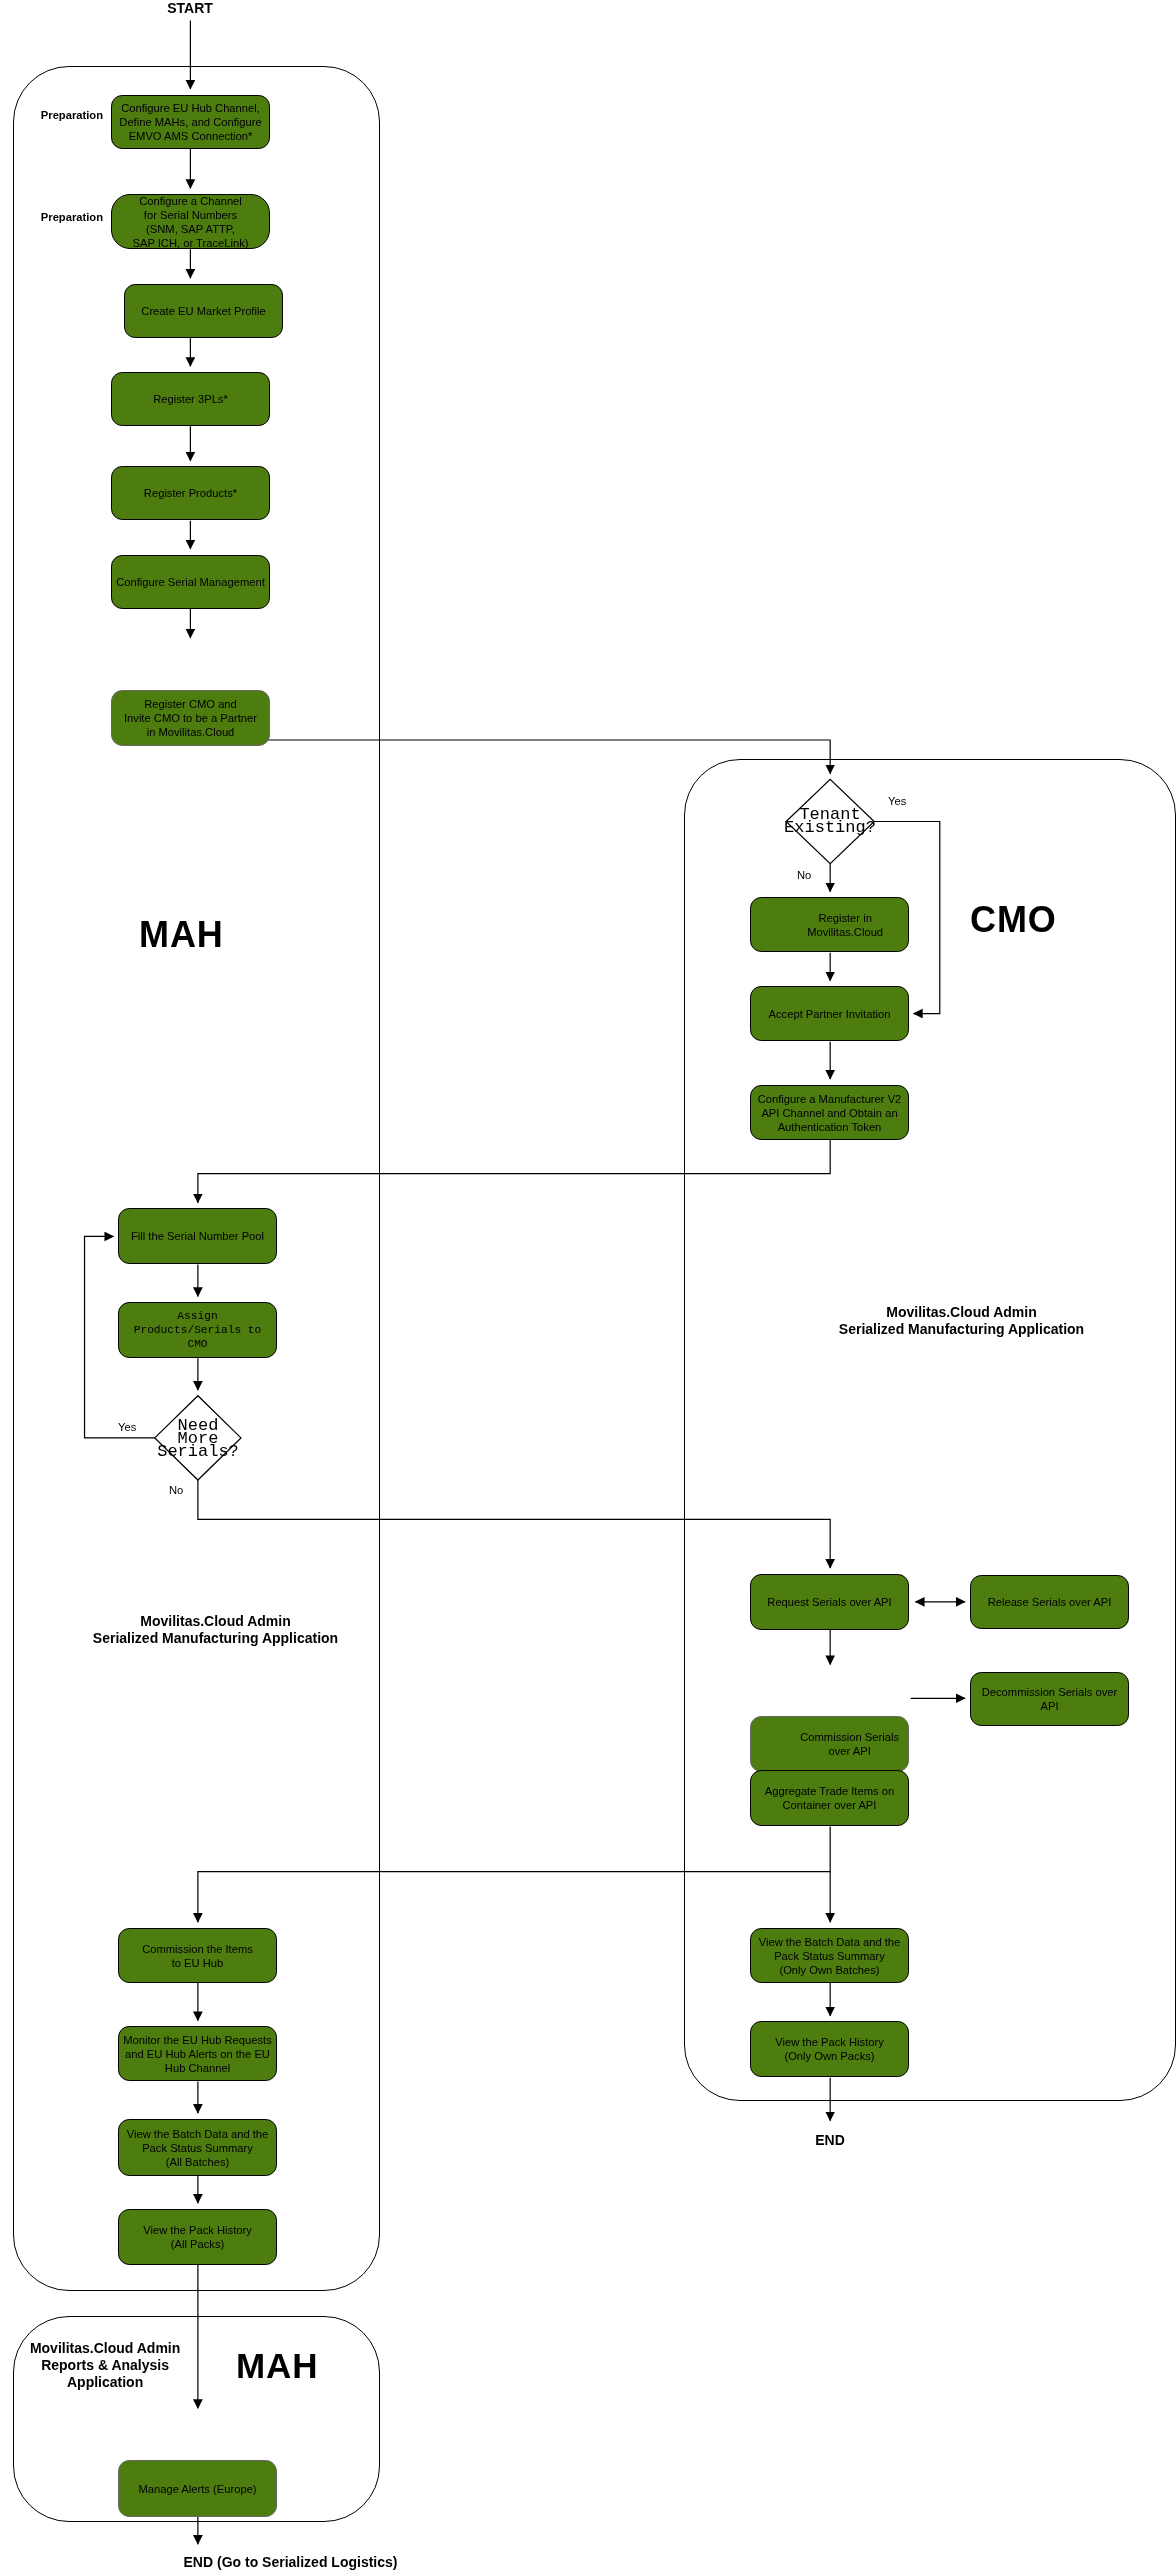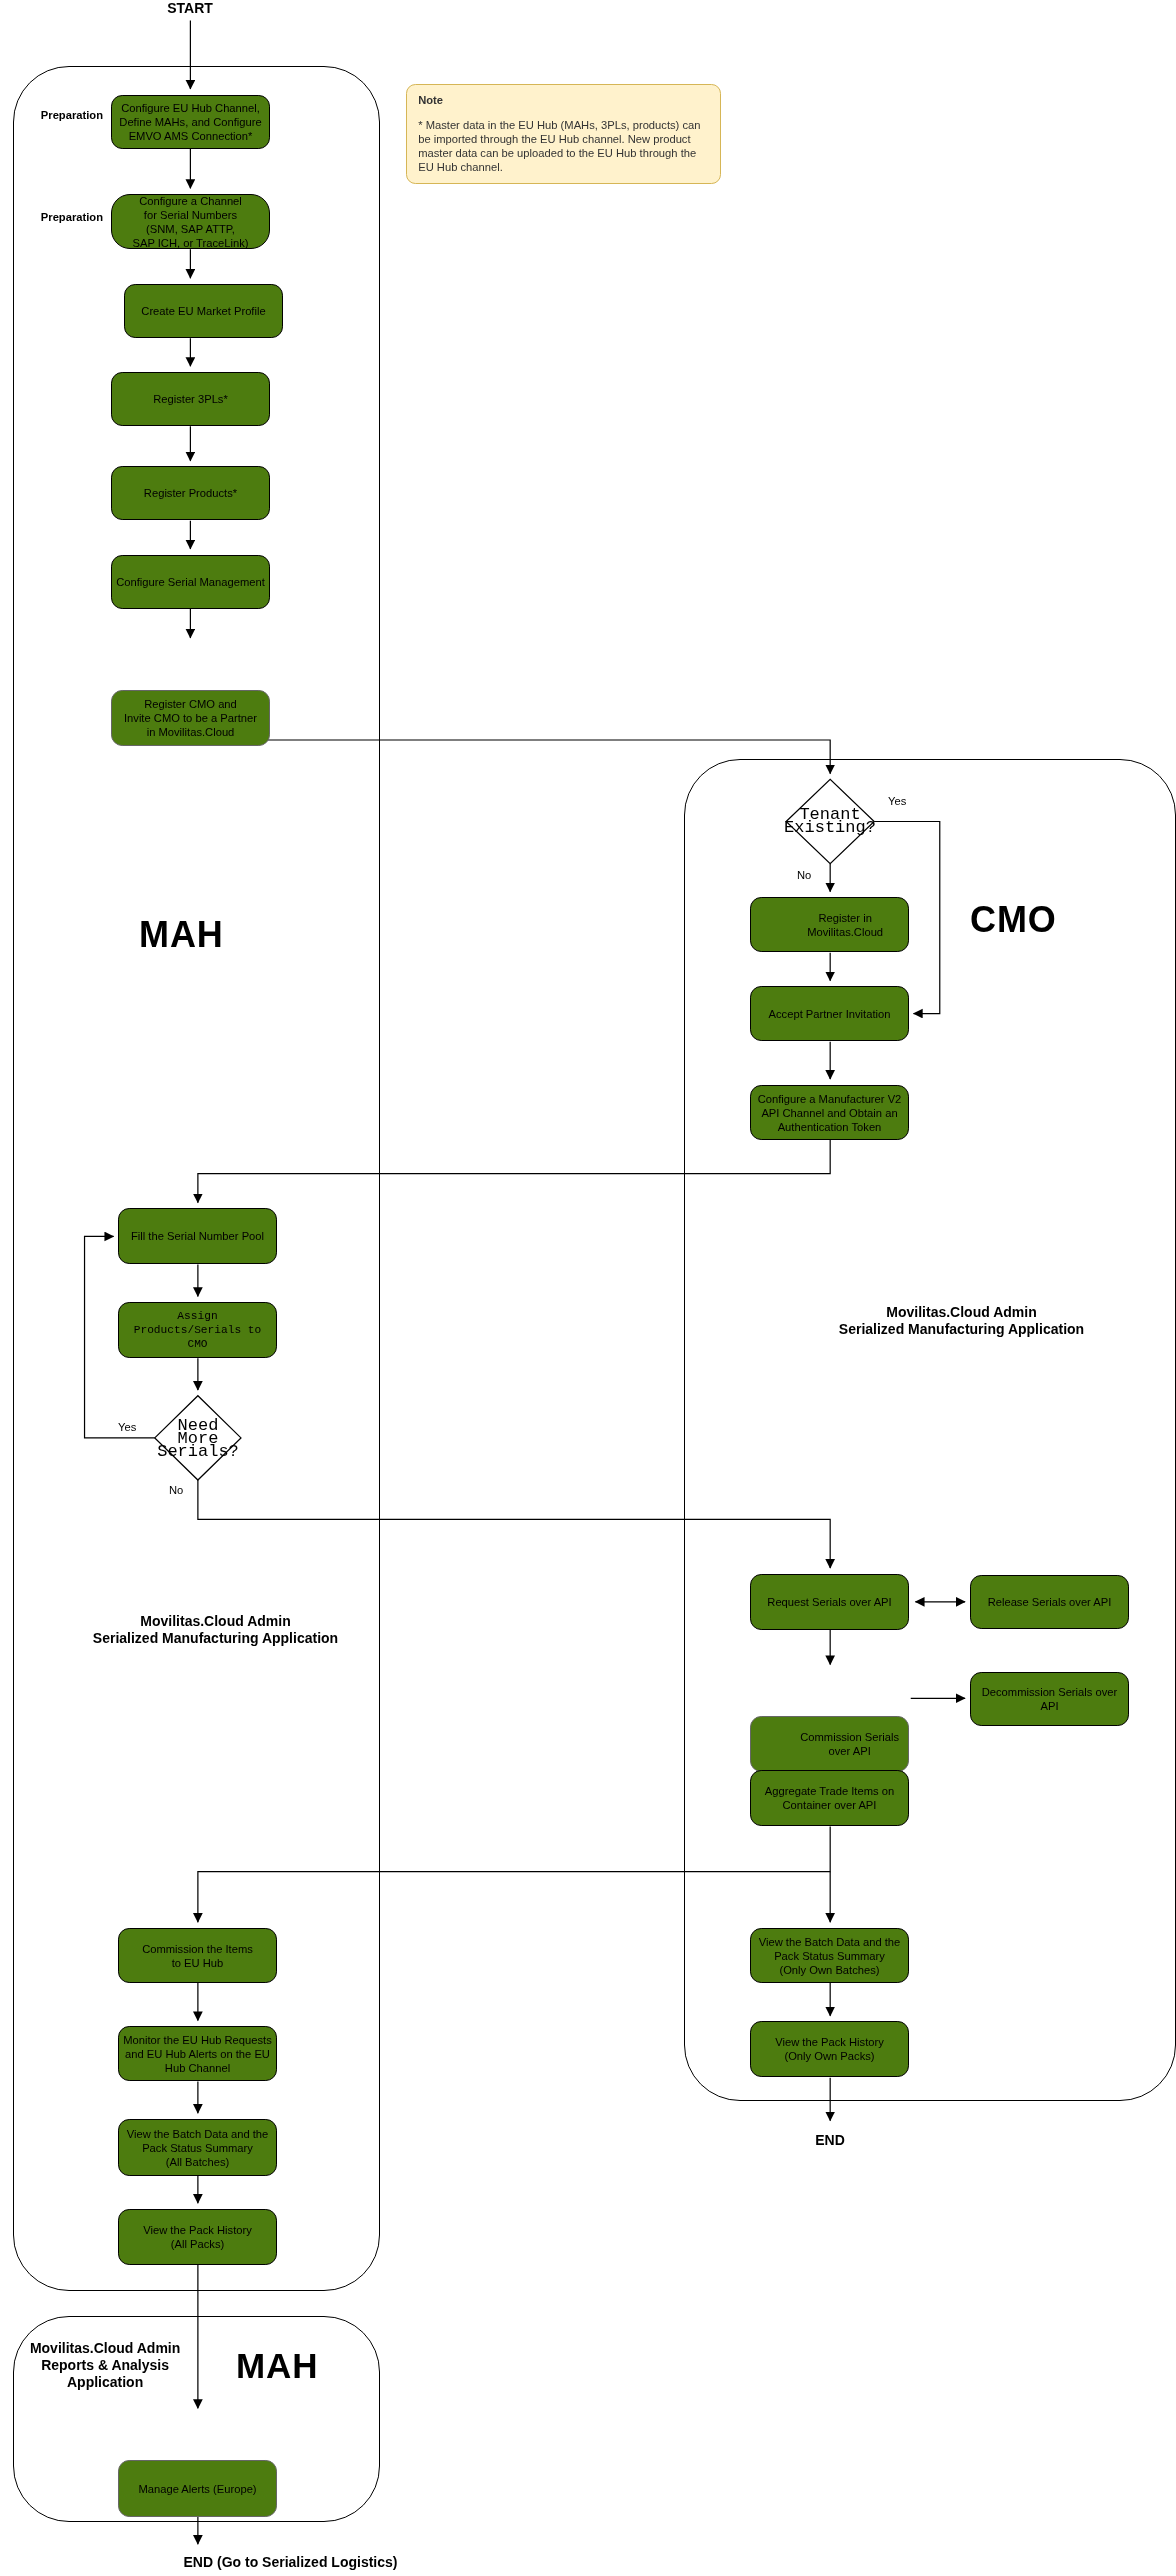--- a/index.html
+++ b/index.html
@@ -72,24 +72,20 @@
     <polygon points="165,1535 211,1490 257,1535 211,1580" fill="#fff" stroke="#000" stroke-width="1.3"></polygon>
   </svg>
 
   <div class="start-end" style="left:134px;top:0px;width:112px;">START</div>
   <div class="start-end" style="left:774px;top:2132px;width:112px;">END</div>
   <div class="start-end" style="left:103px;top:2554px;width:375px;">END (Go to Serialized Logistics)</div>
 
   <div class="flabel bold" style="left:28px;top:109px;width:75px;text-align:right;">Preparation</div>
   <div class="flabel bold" style="left:28px;top:211px;width:75px;text-align:right;">Preparation</div>
 
-  <div class="note-box">
-    <div class="note-title">Note</div>
-    <div class="note-body">* Master data in the EU Hub (MAHs, 3PLs, products) can be imported through the EU Hub channel. New product master data can be uploaded to the EU Hub through the EU Hub channel.</div>
-  </div>
 
   <div class="big-title" style="left:139px;top:914px;">MAH</div>
   <div class="big-title" style="left:970px;top:899px;">CMO</div>
   <div class="big-title" style="left:236px;top:2346px;font-size:35px;">MAH</div>
   <div class="sec-title pre" style="left:792px;top:1304px;width:339px;">Movilitas.Cloud Admin
 Serialized Manufacturing Application</div>
   <div class="sec-title pre" style="left:47px;top:1613px;width:337px;">Movilitas.Cloud Admin
 Serialized Manufacturing Application</div>
   <div class="sec-title pre" style="left:20.6px;top:2340px;width:169px;">Movilitas.Cloud Admin
 Reports &amp; Analysis

